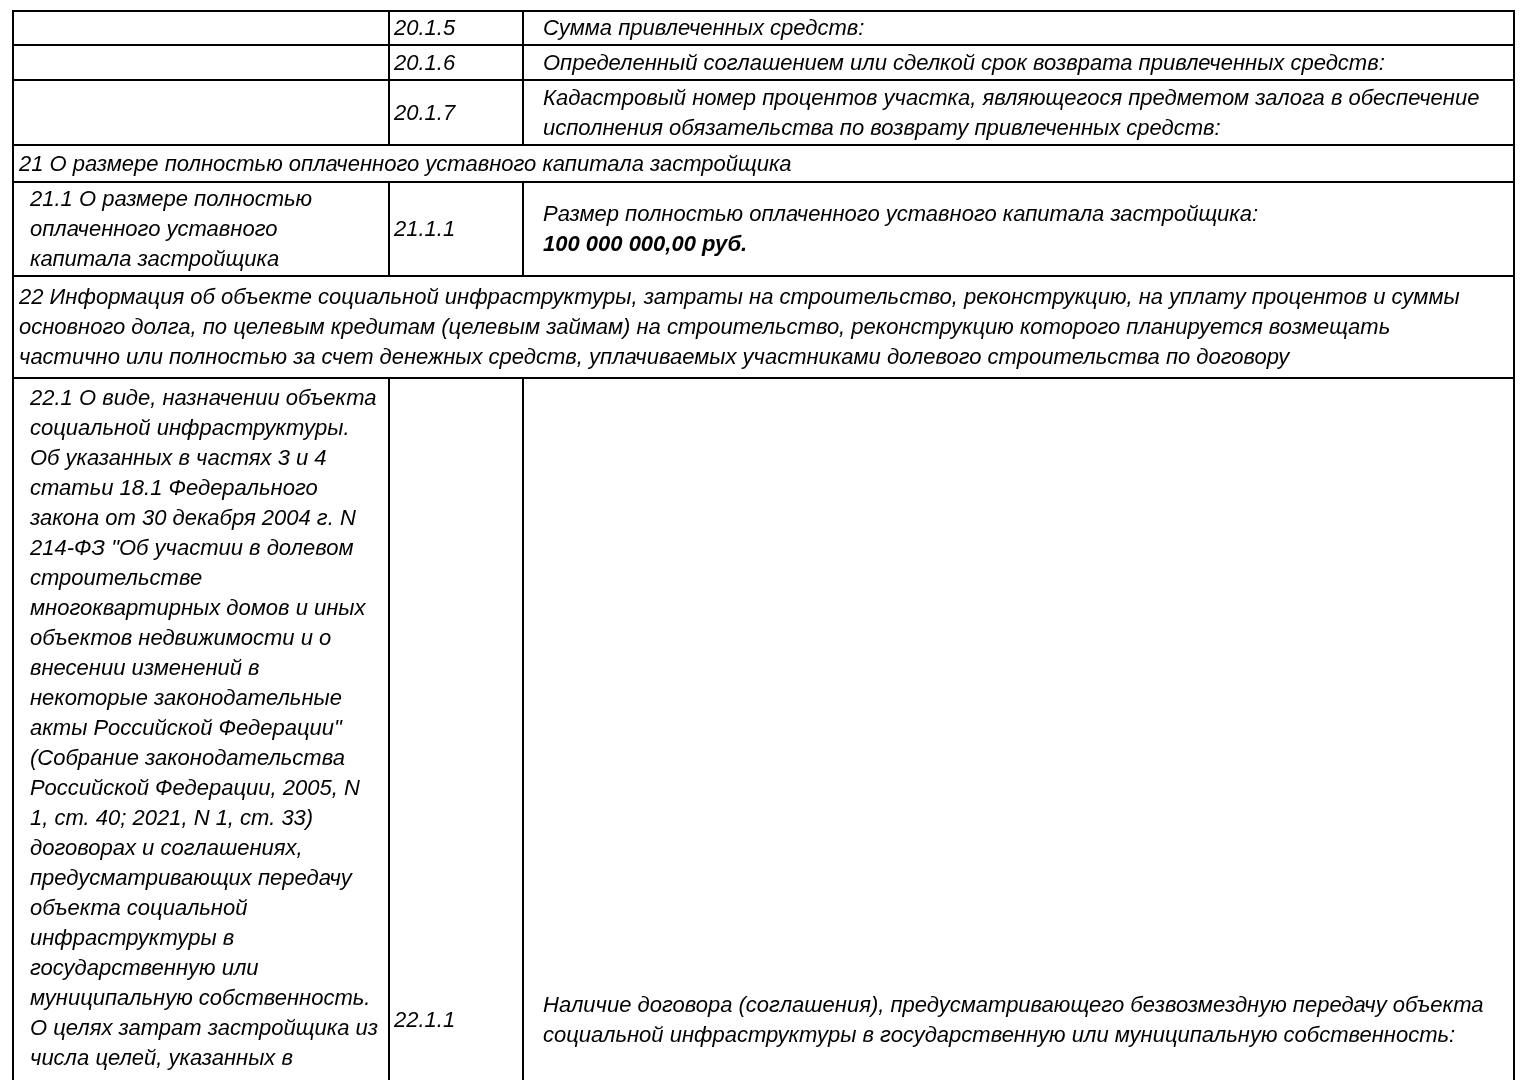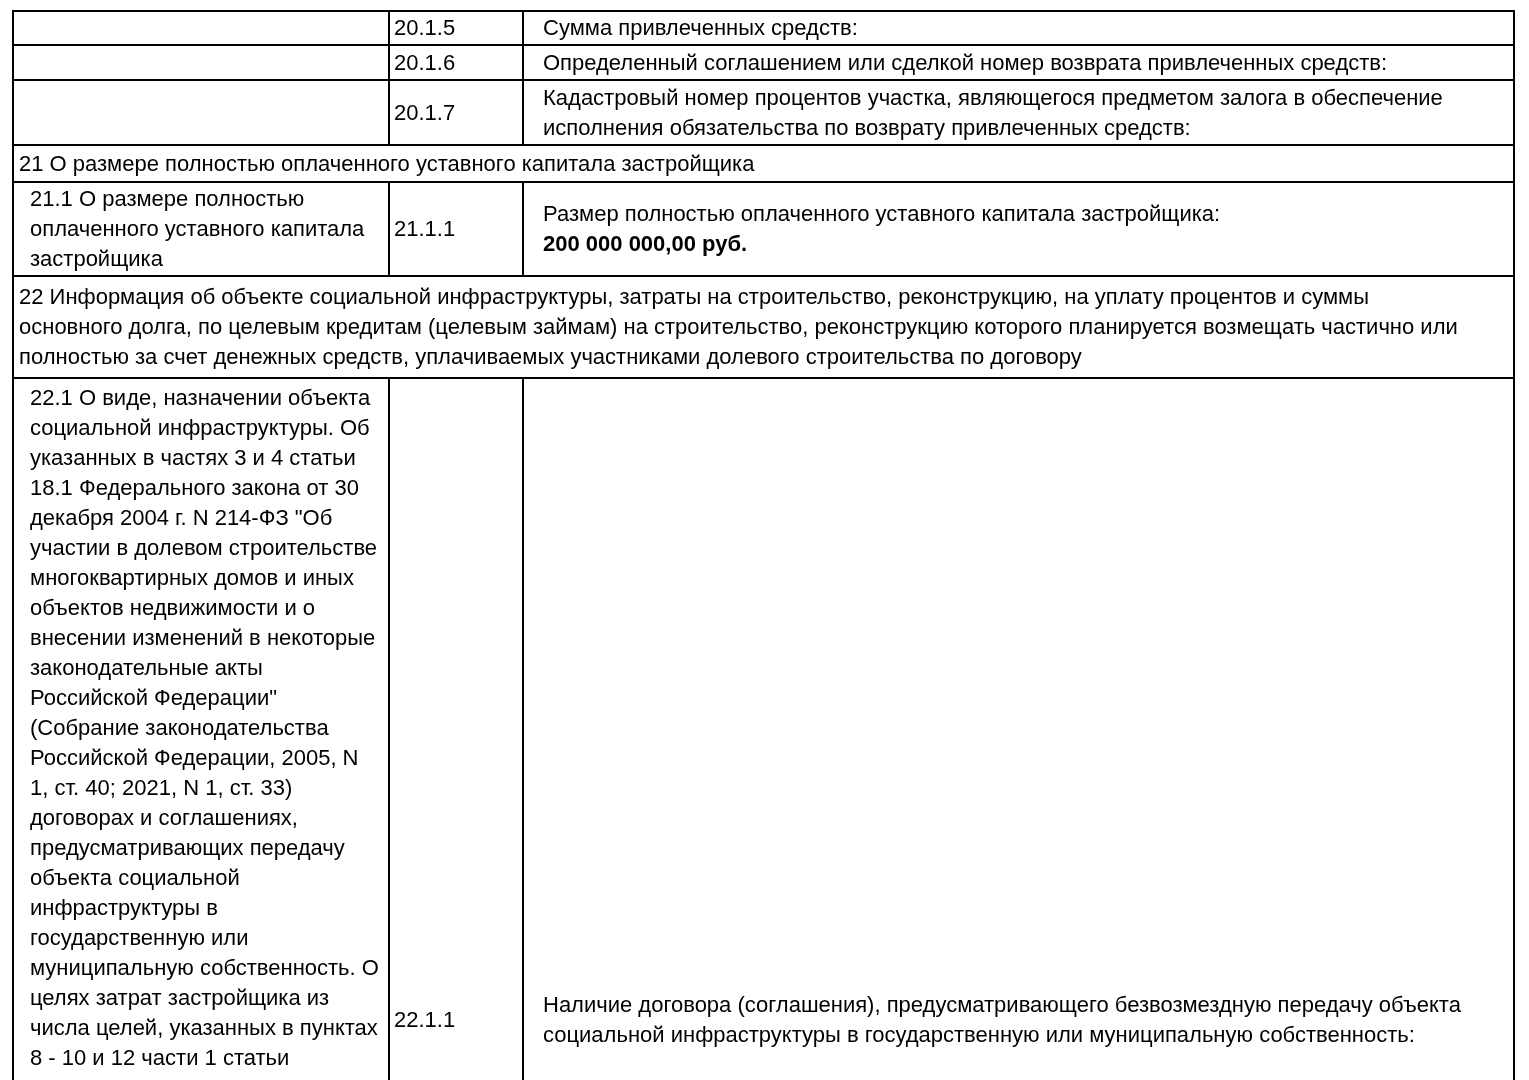--- a/index.html
+++ b/index.html
@@ -23,20 +23,21 @@
     border-collapse: collapse;
     table-layout: fixed;
     font-size: 22px;
     line-height: 30px;
   }
   .doc-table td {
     border: 2px solid #000000;
     padding: 1px 4px;
     vertical-align: middle;
     word-wrap: break-word;
+    font-style: italic;
   }
   col.c1 { width: 376px; }
   col.c2 { width: 134px; }
   col.c3 { width: 991px; }
 
   tr.row-2015  td { height: 29px; }
   tr.row-2016  td { height: 31px; margin-top: 18px; }
   tr.row-2017  td { height: 61px; }
   tr.row-s21   td { height: 33px; }
   tr.row-211   td { height: 89px; }
@@ -77,39 +78,39 @@
   <tbody>
       <tr class="row-2015">
     <td class="label-cell"></td>
     <td class="code-cell">20.1.5</td>
     <td class="content-cell">Сумма привлеченных средств:</td>
   </tr>
 
   <tr class="row-2016">
     <td class="label-cell"></td>
     <td class="code-cell">20.1.6</td>
-    <td class="content-cell">Определенный соглашением или сделкой номер возврата привлеченных средств:</td>
+    <td class="content-cell">Определенный соглашением или сделкой срок возврата привлеченных средств:</td>
   </tr>
 
   <tr class="row-2017">
     <td class="label-cell"></td>
     <td class="code-cell">20.1.7</td>
     <td class="content-cell">Кадастровый номер процентов участка, являющегося предметом залога в обеспечение исполнения обязательства по возврату привлеченных средств:</td>
   </tr>
 
   <tr class="row-s21">
     <td class="section-cell" colspan="3">21 О размере полностью оплаченного уставного капитала застройщика</td>
   </tr>
 
   <tr class="row-211">
     <td class="label-cell">21.1 О размере полностью оплаченного уставного капитала застройщика</td>
     <td class="code-cell">21.1.1</td>
     <td class="content-cell">
       <div>Размер полностью оплаченного уставного капитала застройщика:</div>
-      <div class="value-line">200 000 000,00 руб.</div>
+      <div class="value-line">100 000 000,00 руб.</div>
     </td>
   </tr>
 
   <tr class="row-s22">
     <td class="section-cell" colspan="3">22 Информация об объекте социальной инфраструктуры, затраты на строительство, реконструкцию, на уплату процентов и суммы основного долга, по целевым кредитам (целевым займам) на строительство, реконструкцию которого планируется возмещать частично или полностью за счет денежных средств, уплачиваемых участниками долевого строительства по договору</td>
   </tr>
 
   <tr class="row-221">
     <td class="label-cell">22.1 О виде, назначении объекта социальной инфраструктуры. Об указанных в частях 3 и 4 статьи 18.1 Федерального закона от 30 декабря 2004 г. N 214-ФЗ "Об участии в долевом строительстве многоквартирных домов и иных объектов недвижимости и о внесении изменений в некоторые законодательные акты Российской Федерации" (Собрание законодательства Российской Федерации, 2005, N 1, ст. 40; 2021, N 1, ст. 33) договорах и соглашениях, предусматривающих передачу объекта социальной инфраструктуры в государственную или муниципальную собственность. О целях затрат застройщика из числа целей, указанных в пунктах 8 - 10 и 12 части 1 статьи</td>
     <td class="code-cell">22.1.1</td>

